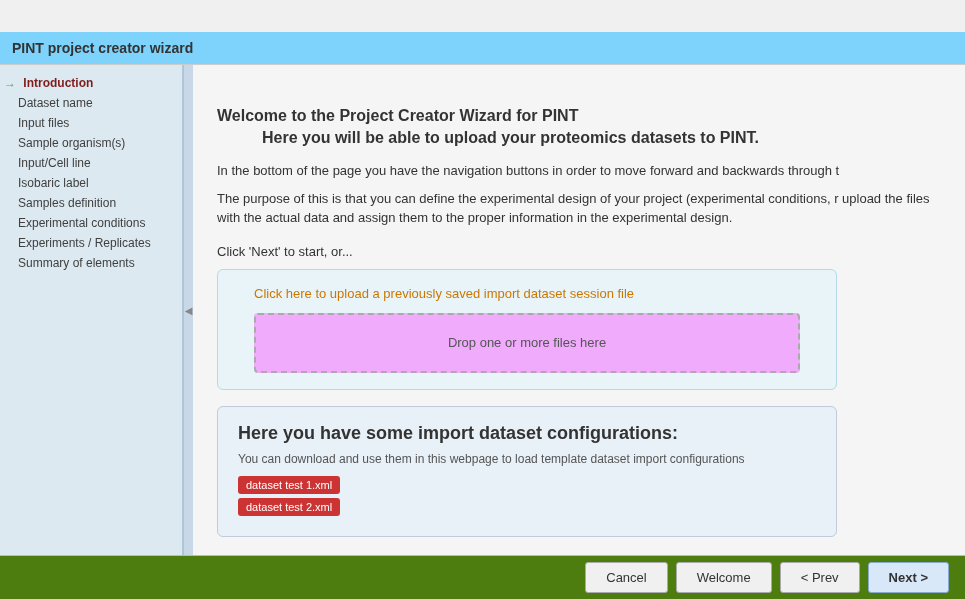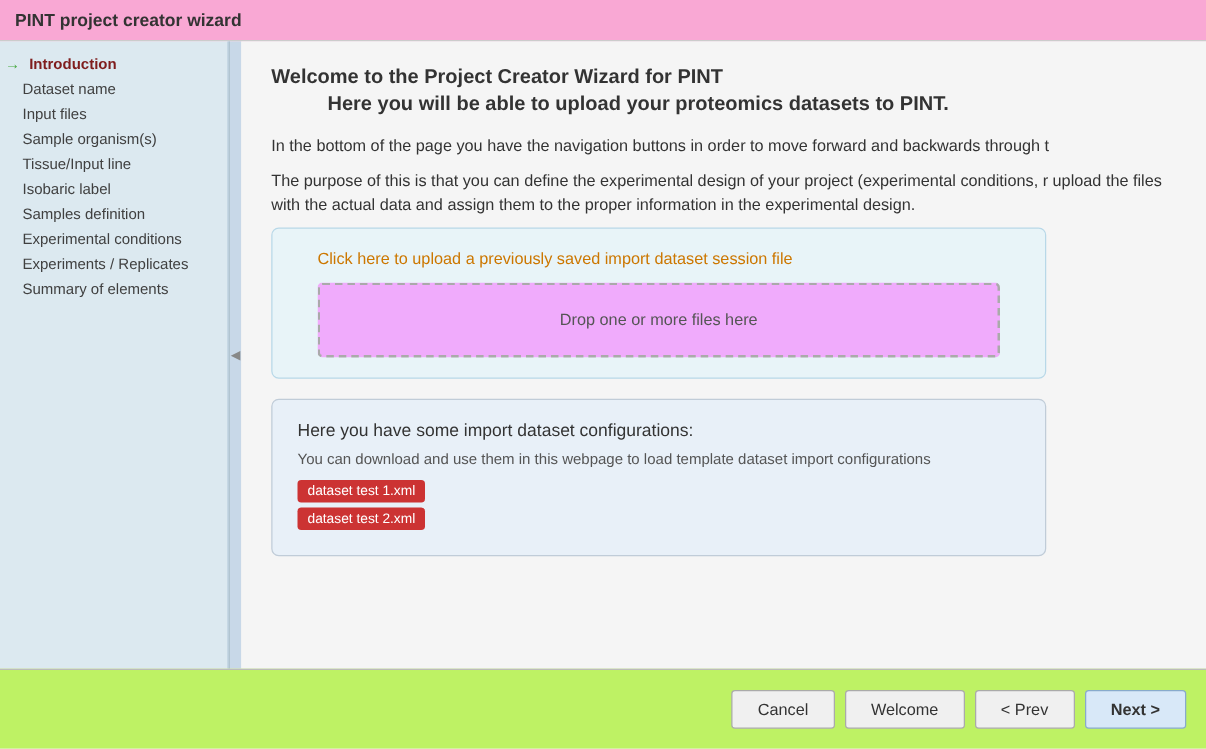--- a/index.html
+++ b/index.html
@@ -1,52 +1,52 @@
 <!DOCTYPE html>
 <html><head>
   <meta charset="utf-8">
   <style>
     * { box-sizing: border-box; margin: 0; padding: 0; }
     body { font-family: Arial, sans-serif; font-size: 13px; background: #f0f0f0; color: #333; width: 965px; height: 599px; overflow: hidden; }
 
     .window { width: 965px; height: 599px; display: flex; flex-direction: column; background: #f0f0f0; }
 
-    .title-bar { background: #f9a8d4; padding: 8px 12px; font-size: 14px; font-weight: bold; border-bottom: 1px solid #ccc; }
+    .title-bar { background: #7dd3fc; padding: 8px 12px; font-size: 14px; font-weight: bold; border-bottom: 1px solid #ccc; margin-top: 32px; }
 
     .main-content { display: flex; flex: 1; overflow: hidden; }
 
     
     .sidebar { width: 183px; background: #dce9f0; border-right: 1px solid #b0c8d8; padding: 8px 0; flex-shrink: 0; overflow-y: auto; }
     .sidebar-item { padding: 3px 10px 3px 18px; cursor: pointer; color: #404040; font-size: 12px; }
     .sidebar-item.active { color: #7f1d1d; font-weight: bold; }
     .sidebar-item.active::before { content: '→'; margin-left: -14px; margin-right: 4px; color: #4aaa44; font-weight: bold; }
 
     
     .content { flex: 1; padding: 20px 24px; overflow-y: auto; background: #f5f5f5; }
 
-    .welcome-title { font-size: 16px; font-weight: bold; margin-bottom: 4px; }
+    .welcome-title { font-size: 16px; font-weight: bold; margin-bottom: 4px; margin-top: 22px; }
     .welcome-subtitle { font-size: 16px; font-weight: bold; margin-bottom: 14px; margin-left: 45px; }
 
     .desc-text { font-size: 13px; color: #333; margin-bottom: 8px; line-height: 1.5; }
 
     .click-next { font-size: 13px; margin: 16px 0 10px 0; color: #333; }
 
     
     .upload-section { background: #e8f4f8; border: 1px solid #b8d8e8; border-radius: 6px; padding: 16px 36px; margin-bottom: 16px; max-width: 620px; }
     .upload-link { color: #cc7700; font-size: 13px; cursor: pointer; text-decoration: none; display: block; margin-bottom: 12px; }
     .drop-zone { border: 2px dashed #aaa; border-radius: 4px; padding: 20px; text-align: center; color: #555; font-weight: normal; font-size: 13px; background: #f0abfc; min-height: 60px; display: flex; align-items: center; justify-content: center; }
 
     
     .import-section { background: #e8f0f8; border: 1px solid #c0ccd8; border-radius: 6px; padding: 16px 20px; max-width: 620px; }
-    .import-title { font-size: 14px; font-weight: normal; margin-bottom: 8px; color: #333; }
+    .import-title { font-size: 18px; font-weight: bold; margin-bottom: 8px; color: #333; }
     .import-desc { font-size: 12px; color: #555; margin-bottom: 10px; }
     .file-badge { display: inline-block; background: #cc3333; color: white; font-size: 11px; padding: 3px 8px; border-radius: 3px; margin-right: 6px; margin-bottom: 4px; cursor: pointer; }
 
     
-    .bottom-bar { background: #bef264; border-top: 1px solid #bbb; padding: 16px 16px; display: flex; justify-content: flex-end; gap: 8px; align-items: center; }
+    .bottom-bar { background: #4d7c0f; border-top: 1px solid #bbb; padding: 6px 16px; display: flex; justify-content: flex-end; gap: 8px; align-items: center; }
     .btn { padding: 7px 20px; font-size: 13px; border: 1px solid #aaa; background: #f0f0f0; border-radius: 3px; cursor: pointer; color: #333; }
     .btn-next { background: #d8e8f8; border-color: #88aacc; font-weight: bold; }
 
     
     .sidebar-collapse { width: 10px; background: #c8d8e8; cursor: pointer; display: flex; align-items: center; justify-content: center; color: #888; font-size: 10px; border-left: 1px solid #b0c4d0; }
   </style>
 </head>
 <body>
 
 <div class="window">
@@ -64,21 +64,21 @@
       <div class="sidebar-item">
         <span>Dataset name</span>
       </div>
       <div class="sidebar-item">
         <span>Input files</span>
       </div>
       <div class="sidebar-item">
         <span>Sample organism(s)</span>
       </div>
       <div class="sidebar-item">
-        <span>Tissue/Input line</span>
+        <span>Input/Cell line</span>
       </div>
       <div class="sidebar-item">
         <span>Isobaric label</span>
       </div>
       <div class="sidebar-item">
         <span>Samples definition</span>
       </div>
       <div class="sidebar-item">
         <span>Experimental conditions</span>
       </div>
@@ -92,20 +92,21 @@
 
     <div class="sidebar-collapse">◀</div>
 
     <div class="content">
       <div class="welcome-title">Welcome to the Project Creator Wizard for PINT</div>
       <div class="welcome-subtitle">Here you will be able to upload your proteomics datasets to PINT.</div>
 
       <p class="desc-text">In the bottom of the page you have the navigation buttons in order to move forward and backwards through t</p>
       <p class="desc-text">The purpose of this is that you can define the experimental design of your project (experimental conditions, r upload the files with the actual data and assign them to the proper information in the experimental design.</p>
 
+      <p class="click-next">Click 'Next' to start, or...</p>
 
       <div class="upload-section">
         <a class="upload-link">Click here to upload a previously saved import dataset session file</a>
         <div class="drop-zone">Drop one or more files here</div>
       </div>
 
       <div class="import-section">
         <div class="import-title">Here you have some import dataset configurations:</div>
         <div class="import-desc">You can download and use them in this webpage to load template dataset import configurations</div>
         <div>

